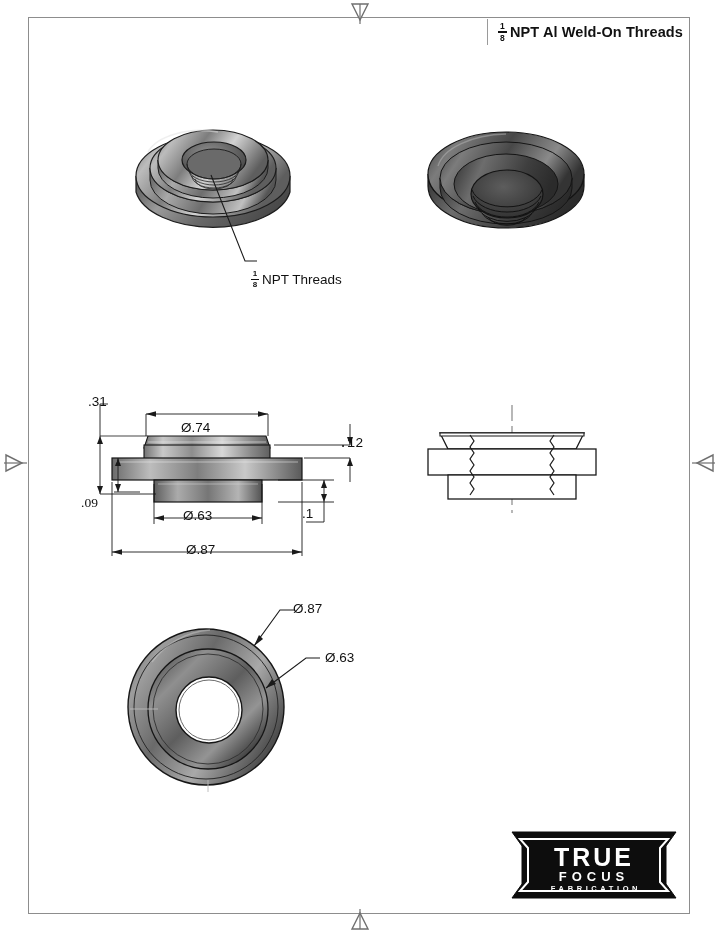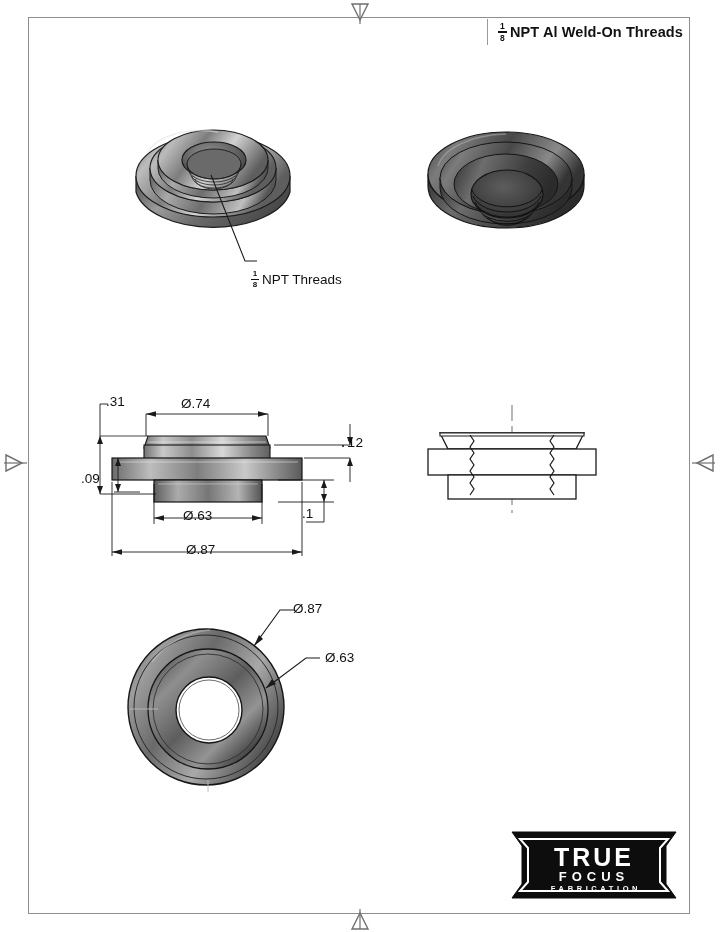--- a/index.html
+++ b/index.html
@@ -283,24 +283,24 @@
 
         <polygon points="246,88 243,96 249,96"></polygon>
         <polygon points="246,110 243,102 249,102"></polygon>
 
         <polygon points="34,160 44,157.2 44,162.8"></polygon>
         <polygon points="224,160 214,157.2 214,162.8"></polygon>
       </g>
     </svg>
   </div>
 
-  <div class="lbl" style="left:106px;top:394px;">.31</div>
-  <div class="lbl" style="left:181px;top:396px;">Ø.74</div>
+  <div class="lbl" style="left:88px;top:394px;">.31</div>
+  <div class="lbl" style="left:181px;top:420px;">Ø.74</div>
   <div class="lbl" style="left:339px;top:436px;font-family:Liberation Mono, monospace;">.12</div>
-  <div class="lbl" style="left:81px;top:471px;">.09</div>
+  <div class="lbl" style="left:81px;top:495px;font-family:Liberation Serif, serif;">.09</div>
   <div class="lbl" style="left:183px;top:508px;">Ø.63</div>
   <div class="lbl" style="left:302px;top:506px;">.1</div>
   <div class="lbl" style="left:186px;top:542px;">Ø.87</div>
 
   <div class="view" style="left:424px;top:403px;">
     <svg width="176" height="112" viewBox="0 0 176 112">
 
       <g stroke="#9a9a9a" stroke-width="1.4" fill="none" stroke-dasharray="16 5 16 5">
         <line x1="88" y1="2" x2="88" y2="110"></line>
       </g>

